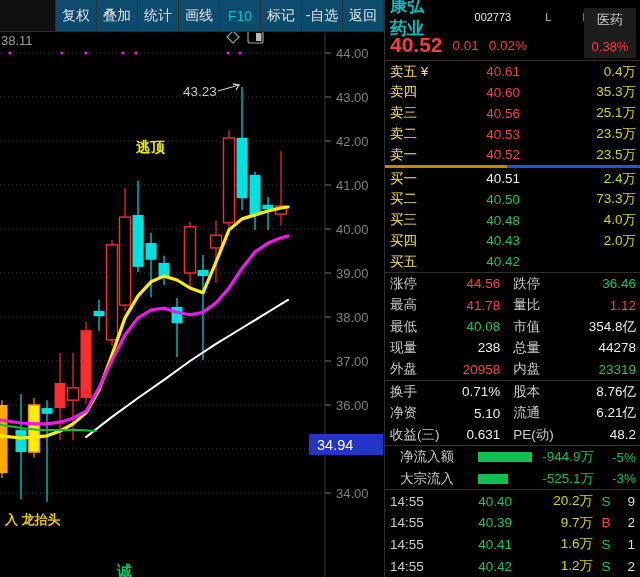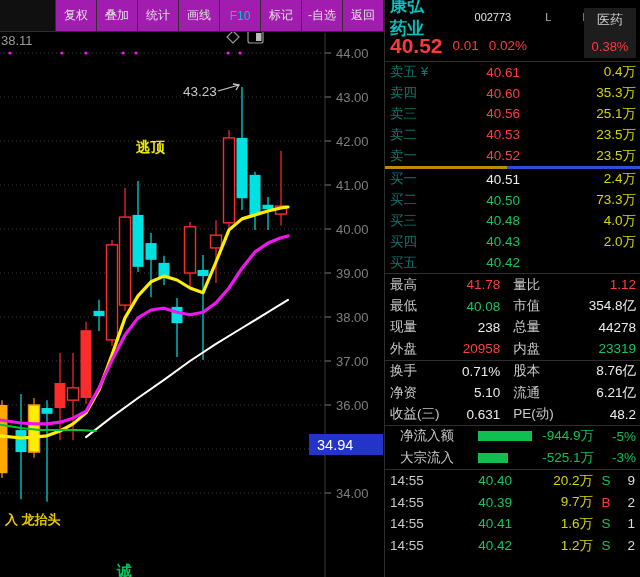--- a/index.html
+++ b/index.html
@@ -3,22 +3,22 @@
 <meta charset="utf-8">
 <style>
   html,body{margin:0;padding:0;background:#000;}
   *{box-sizing:border-box;}
   .app{position:relative;width:640px;height:577px;background:#000;overflow:hidden;
        font-family:"Liberation Sans",sans-serif;color:#c9c9c9;}
   
   .topbar{position:absolute;left:0;top:0;width:384px;height:32px;background:#101010;
           border-bottom:1px solid #2e2e2e;display:flex;align-items:stretch;z-index:5;}
   .topbar-spacer{width:56px;border-right:1px solid #303030;}
-  .tab{flex:1;display:flex;align-items:center;justify-content:center;font-size:12px;
-       color:#e2e2e2;border-right:1px solid #303030;background:#a21caf;white-space:nowrap;}
+  .tab{flex:1;display:flex;align-items:center;justify-content:center;font-size:14px;
+       color:#e2e2e2;border-right:1px solid #303030;background:#0c4a6e;white-space:nowrap;}
   .tab.accent{color:#00c8c8;}
   
   #chart-svg{position:absolute;left:0;top:0;z-index:1;}
   
   .panel{position:absolute;left:384px;top:0;width:256px;height:577px;background:#000;
          border-left:1px solid #2d2d2d;display:flex;flex-direction:column;font-size:13.5px;}
   .p-head{height:32px;display:flex;align-items:center;padding:2px 4px 0 5px;position:relative;gap:28px;}
   .s-name{color:#00c4c4;font-size:17px;font-weight:bold;}
   .s-code{color:#e4e4e4;font-size:11px;margin-left:6px;}
   .s-l{color:#b5b5b5;font-size:11px;margin-left:6px;}
@@ -28,21 +28,21 @@
               display:flex;flex-direction:column;align-items:center;justify-content:space-between;
               padding:3px 0 4px;}
   .sector-label{color:#d2d2d2;font-size:13px;}
   .amp{color:#f53e3e;font-size:13px;}
   .p-price{height:30px;display:flex;align-items:center;padding:0 64px 2px 5px;
            border-bottom:1px solid #2e2e2e;}
   .big-price{color:#fb3b3b;font-size:21px;font-weight:bold;}
   .chg{color:#fb3b3b;font-size:13.5px;margin-left:10px;}
   
   .ob-row{height:20.8px;display:flex;align-items:center;padding:0 4px 0 5px;}
-  .ob-label{width:58px;color:#0f766e;}
+  .ob-label{width:58px;color:#fde047;}
   .ob-price{width:72px;text-align:right;}
   .ob-vol{flex:1;text-align:right;color:#d6d600;}
   .ratio-bar{height:3px;display:flex;}
   .ratio-buy{background:#c08a00;}
   .ratio-sell{background:#2a50d8;}
   
   .sec{border-top:1px solid #2e2e2e;}
   .srow{height:21.4px;display:flex;align-items:center;padding:0 4px 0 5px;white-space:nowrap;}
   .sl1{flex:0 0 auto;min-width:54px;color:#c9c9c9;}
   .sv1{flex:1 1 0;text-align:right;}
@@ -261,20 +261,26 @@
           <span class="ob-vol">2.0万</span>
         </div>
         <div class="ob-row">
           <span class="ob-label">买五</span>
           <span class="ob-price c-green">40.42</span>
         </div>
       </div>
 
     <div id="stats-0" class="sec">
         <div class="srow">
+          <span class="sl1">涨停</span>
+          <span class="sv1 c-red">44.56</span>
+          <span class="sl2">跌停</span>
+          <span class="sv2 c-green">36.46</span>
+        </div>
+        <div class="srow">
           <span class="sl1">最高</span>
           <span class="sv1 c-red">41.78</span>
           <span class="sl2">量比</span>
           <span class="sv2 c-red">1.12</span>
         </div>
         <div class="srow">
           <span class="sl1">最低</span>
           <span class="sv1 c-green">40.08</span>
           <span class="sl2">市值</span>
           <span class="sv2 c-white">354.8亿</span>

